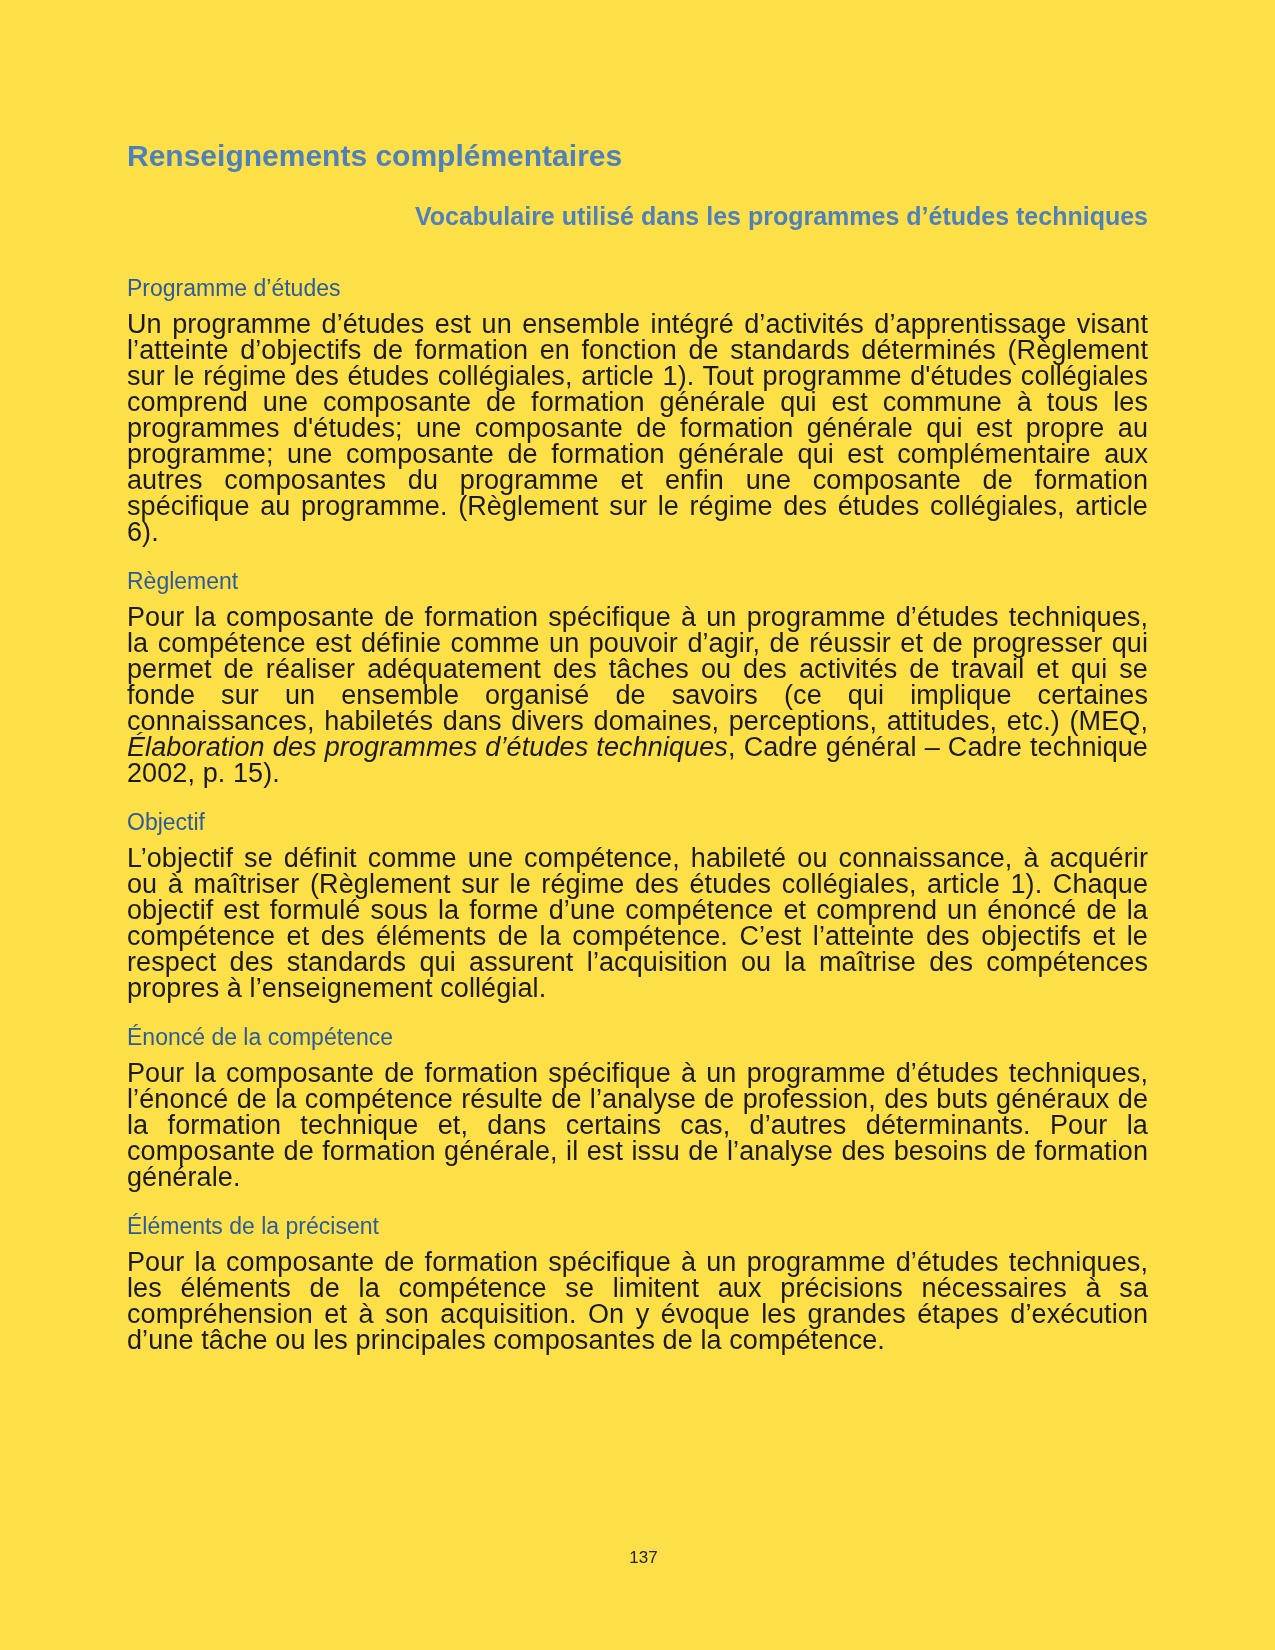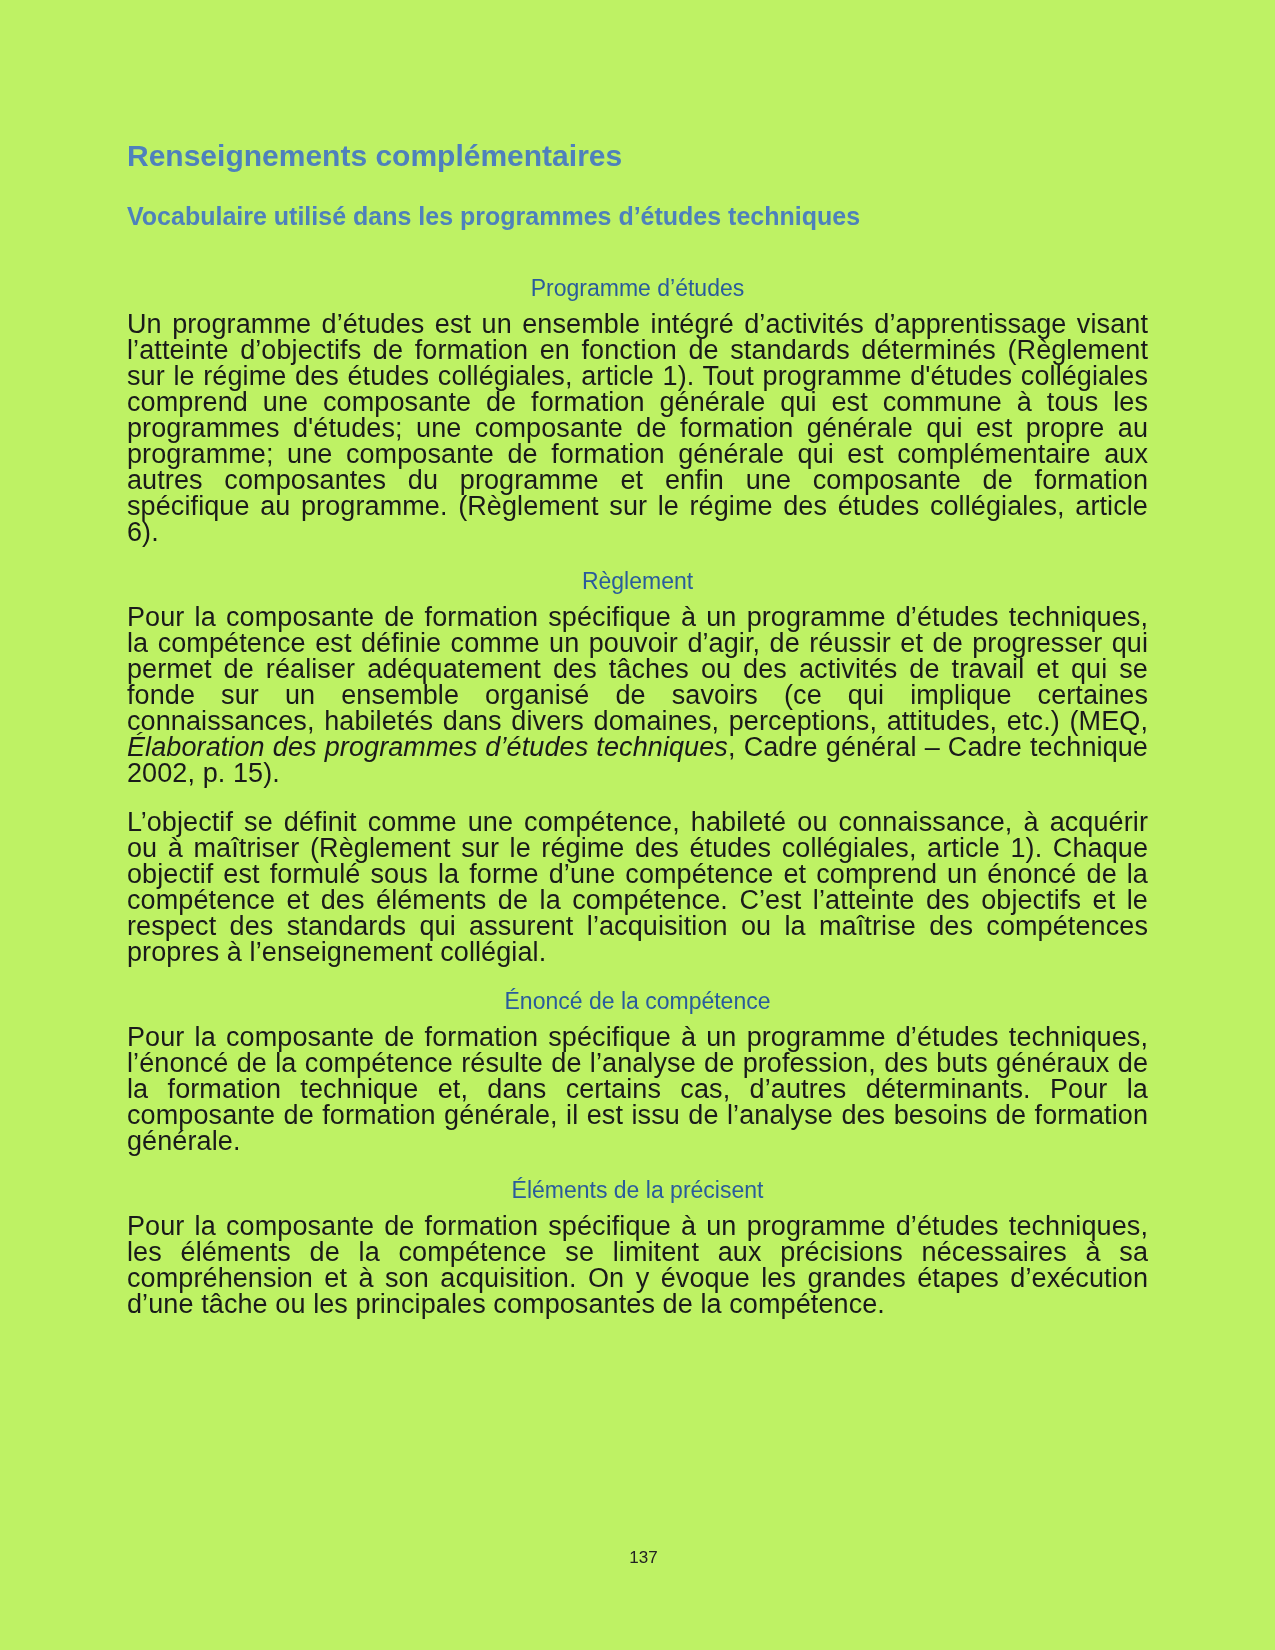--- a/index.html
+++ b/index.html
@@ -5,49 +5,49 @@
   html, body {
     margin: 0;
     padding: 0;
     background: #ffffff;
   }
   .page {
     position: relative;
     width: 1275px;
     height: 1650px;
     margin: 0 auto;
-    background: #bef264;
+    background: #fde047;
     box-sizing: border-box;
     padding: 140px 127px 0 127px;
     font-family: "Liberation Sans", "DejaVu Sans", sans-serif;
     color: #1a1a1a;
     overflow: hidden;
   }
   h1.doc-title {
     margin: 0 0 30px 0;
     font-size: 30px;
     line-height: 32px;
     font-weight: bold;
     color: #4e81bc;
     letter-spacing: 0px;
   }
   h2.doc-subtitle {
     margin: 0 0 45px 0;
     font-size: 25px;
     line-height: 28px;
     font-weight: bold;
     color: #4e81bc;
+    text-align: right;
   }
   section.doc-section h3 {
     margin: 12px 0 10px 0;
     font-size: 23px;
     line-height: 26px;
     font-weight: 400;
     color: #2a5b9c;
-    text-align: center;
   }
   section.doc-section p {
     margin: 0 0 23px 0;
     font-size: 27px;
     line-height: 26px;
     text-align: justify;
     letter-spacing: 0.1px;
     color: #1a1a1a;
   }
   section.doc-section p span.italic {
@@ -75,20 +75,21 @@
   <main id="sections">
       <section class="doc-section">
         <h3>Programme d’études</h3>
         <p><span>Un programme d’études est un ensemble intégré d’activités d’apprentissage visant l’atteinte d’objectifs de formation en fonction de standards déterminés (Règlement sur le régime des études collégiales, article 1). Tout programme d'études collégiales comprend une composante de formation générale qui est commune à tous les programmes d'études; une composante de formation générale qui est propre au programme; une composante de formation générale qui est complémentaire aux autres composantes du programme et enfin une composante de formation spécifique au programme. (Règlement sur le régime des études collégiales, article 6).</span></p>
       </section>
       <section class="doc-section">
         <h3>Règlement</h3>
         <p><span>Pour la composante de formation spécifique à un programme d’études techniques, la compétence est définie comme un pouvoir d’agir, de réussir et de progresser qui permet de réaliser adéquatement des tâches ou des activités de travail et qui se fonde sur un ensemble organisé de savoirs (ce qui implique certaines connaissances, habiletés dans divers domaines, perceptions, attitudes, etc.) (MEQ, </span><span class="italic">Élaboration des programmes d’études techniques</span><span>, Cadre général – Cadre technique 2002, p. 15).</span></p>
       </section>
       <section class="doc-section">
+        <h3>Objectif</h3>
         <p><span>L’objectif se définit comme une compétence, habileté ou connaissance, à acquérir ou à maîtriser (Règlement sur le régime des études collégiales, article 1). Chaque objectif est formulé sous la forme d’une compétence et comprend un énoncé de la compétence et des éléments de la compétence. C’est l’atteinte des objectifs et le respect des standards qui assurent l’acquisition ou la maîtrise des compétences propres à l’enseignement collégial.</span></p>
       </section>
       <section class="doc-section">
         <h3>Énoncé de la compétence</h3>
         <p><span>Pour la composante de formation spécifique à un programme d’études techniques, l’énoncé de la compétence résulte de l’analyse de profession, des buts généraux de la formation technique et, dans certains cas, d’autres déterminants. Pour la composante de formation générale, il est issu de l’analyse des besoins de formation générale.</span></p>
       </section>
       <section class="doc-section">
         <h3>Éléments de la précisent</h3>
         <p><span>Pour la composante de formation spécifique à un programme d’études techniques, les éléments de la compétence se limitent aux précisions nécessaires à sa compréhension et à son acquisition. On y évoque les grandes étapes d’exécution d’une tâche ou les principales composantes de la compétence.</span></p>
       </section>

